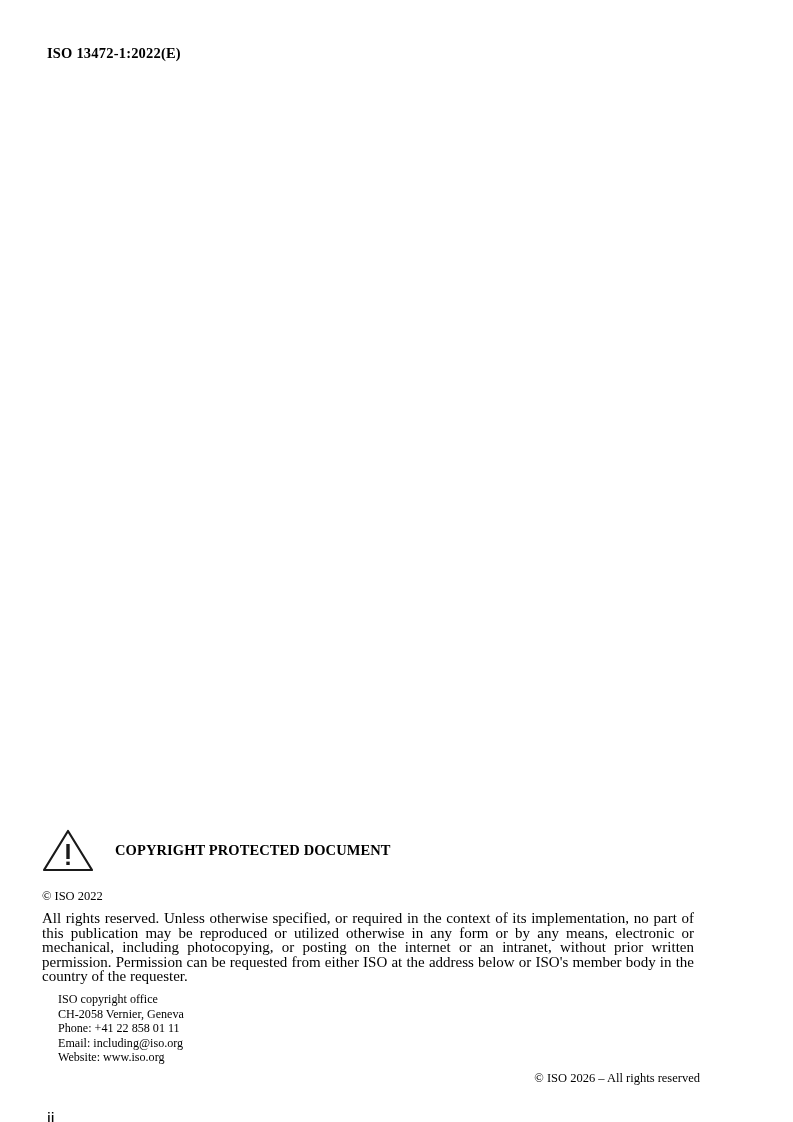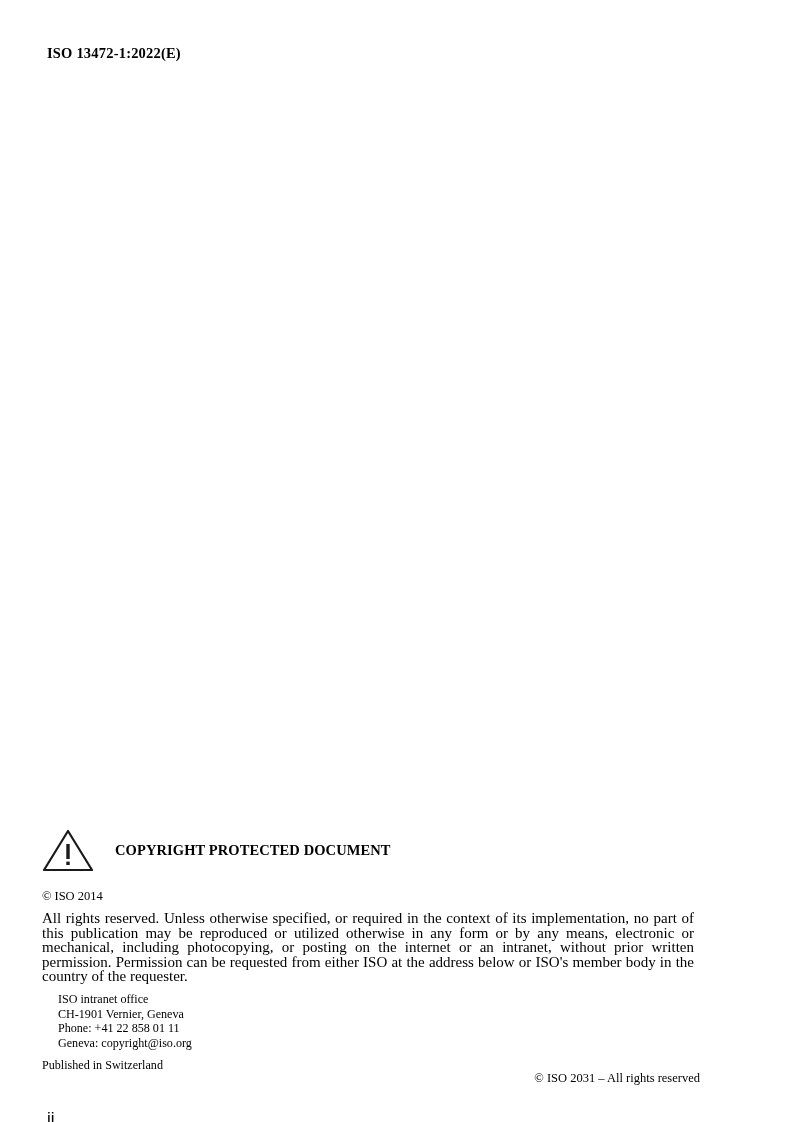--- a/index.html
+++ b/index.html
@@ -116,31 +116,31 @@
     <div class="cp-title-row">
       <svg class="warn-icon" viewBox="0 0 52 44">
         <polygon points="26,3 50,42 2,42" fill="#ffffff" stroke="#1a1a1a" stroke-width="2.2" stroke-linejoin="round"></polygon>
         <rect x="24.3" y="16" width="3.4" height="15" fill="#1a1a1a"></rect>
         <rect x="24.3" y="33.6" width="3.4" height="3.4" fill="#1a1a1a"></rect>
       </svg>
       <span class="cp-title">COPYRIGHT PROTECTED DOCUMENT</span>
     </div>
 
     <div class="cp-year">
-      <span class="sym">©</span><span>ISO 2014</span>
+      <span class="sym">©</span><span>ISO 2022</span>
     </div>
 
     <div class="cp-para">All rights reserved. Unless otherwise specified, or required in the context of its implementation, no part of this publication may be reproduced or utilized otherwise in any form or by any means, electronic or mechanical, including photocopying, or posting on the internet or an intranet, without prior written permission. Permission can be requested from either ISO at the address below or ISO's member body in the country of the requester.</div>
 
     <div class="cp-address">
-      <div>ISO intranet office</div>
-      <div>CH-1901 Vernier, Geneva</div>
+      <div>ISO copyright office</div>
+      <div>CH-2058 Vernier, Geneva</div>
       <div>Phone: +41 22 858 01 11</div>
-      <div>Geneva: copyright@iso.org</div>
+      <div>Email: including@iso.org</div>
+      <div>Website: www.iso.org</div>
     </div>
 
-    <div class="cp-published">Published in Switzerland</div>
   </div>
 
   <div class="footer-left">ii</div>
-  <div class="footer-right">© ISO 2031 – All rights reserved</div>
+  <div class="footer-right">© ISO 2026 – All rights reserved</div>
 
 </div>
 
 </body></html>

